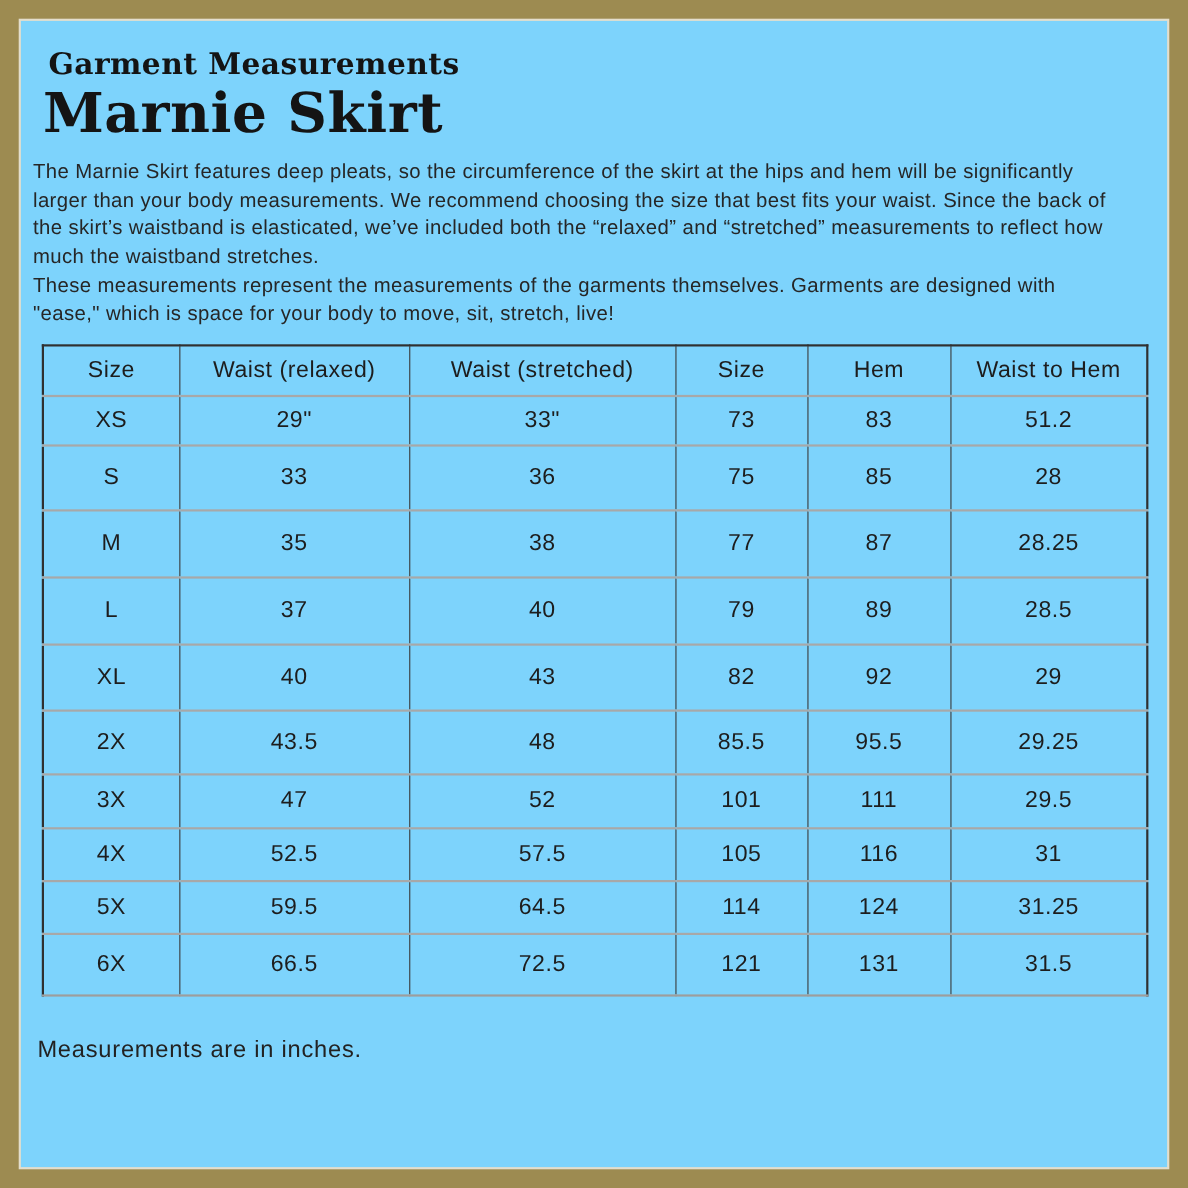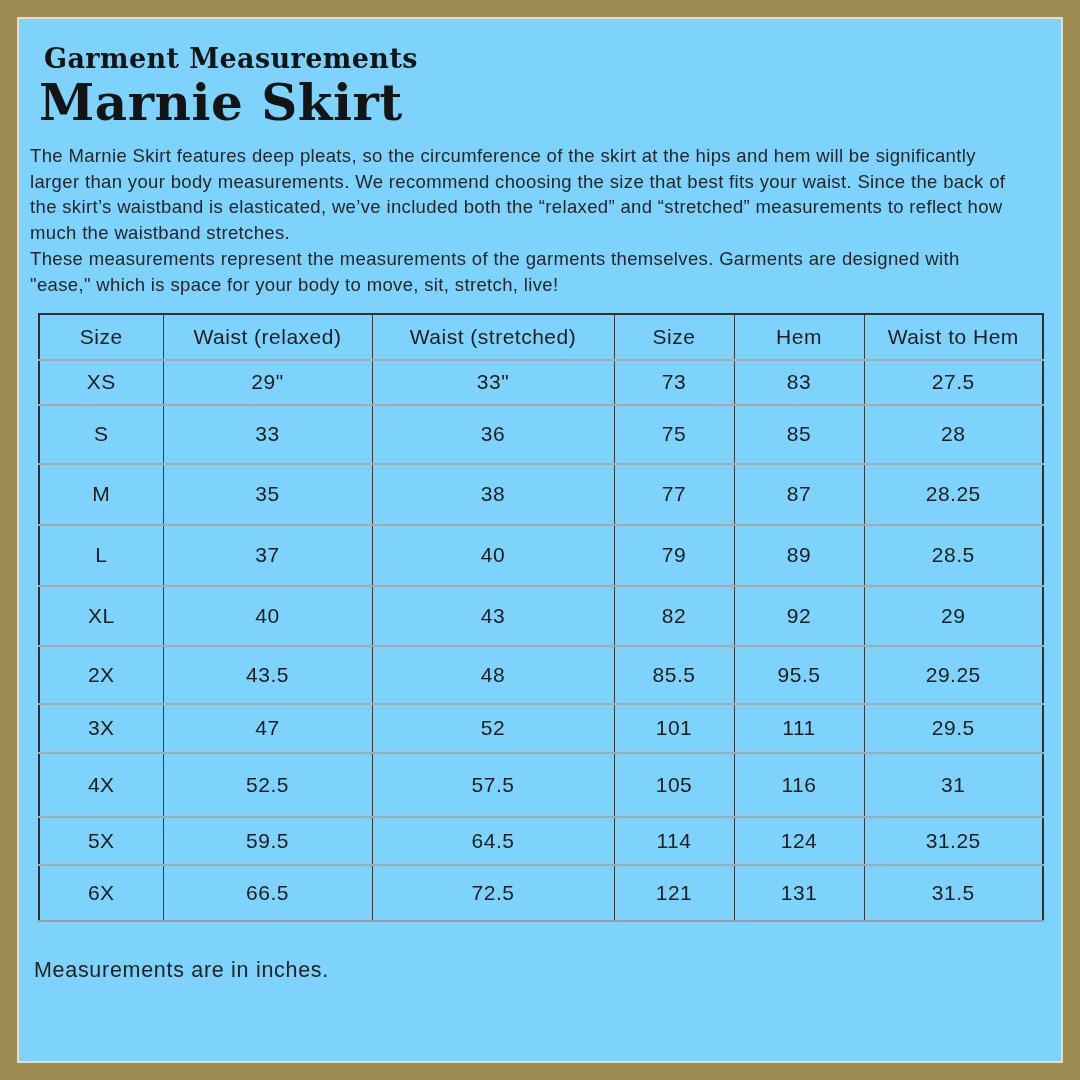--- a/index.html
+++ b/index.html
@@ -75,21 +75,21 @@
   table.measurements td:first-child { border-left: none; }
   table.measurements thead th { border-top: none; }
   table.measurements thead tr   { height: 46px; }
   tbody tr:nth-child(1)  { height: 45px; }
   tbody tr:nth-child(2)  { height: 59px; }
   tbody tr:nth-child(3)  { height: 61px; }
   tbody tr:nth-child(4)  { height: 61px; }
   tbody tr:nth-child(5)  { height: 60px; }
   tbody tr:nth-child(6)  { height: 58px; }
   tbody tr:nth-child(7)  { height: 49px; }
-  tbody tr:nth-child(8)  { height: 64px; }
+  tbody tr:nth-child(8)  { height: 48px; }
   tbody tr:nth-child(9)  { height: 48px; }
   tbody tr:nth-child(10) { height: 56px; }
   .note-units {
     margin: 36px 0 0 15px;
     font-size: 21.5px;
     letter-spacing: 0.7px;
     color: #222222;
   }
   .note-sizing {
     margin: 34px 0 0 15px;
@@ -131,21 +131,21 @@
         <th>Waist to Hem</th>
       </tr>
     </thead>
     <tbody>
       <tr>
         <td>XS</td>
         <td>29"</td>
         <td>33"</td>
         <td>73</td>
         <td>83</td>
-        <td>27.5</td>
+        <td>51.2</td>
       </tr>
       <tr>
         <td>S</td>
         <td>33</td>
         <td>36</td>
         <td>75</td>
         <td>85</td>
         <td>28</td>
       </tr>
       <tr>

